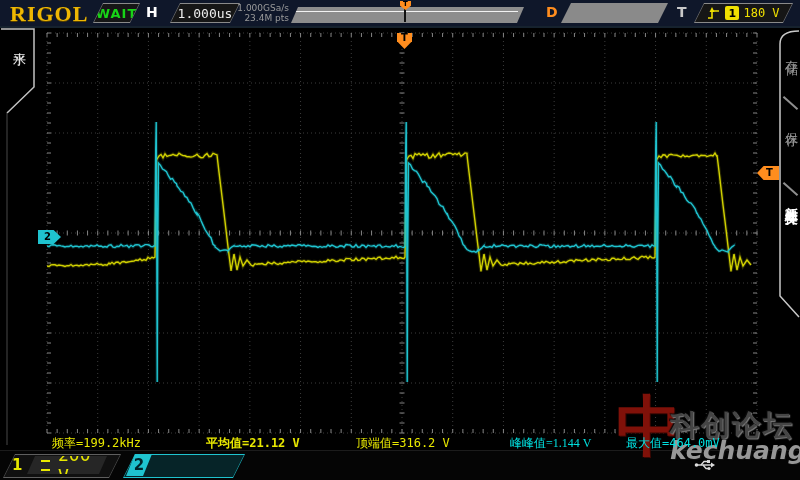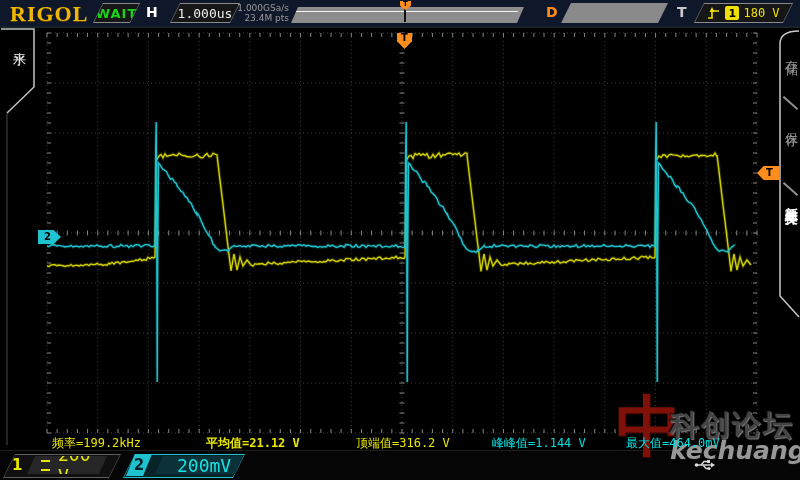--- a/index.html
+++ b/index.html
@@ -534,21 +534,21 @@
   <div class="menu-sep" style="top:188px"></div>
 
   <div class="abs pent-down" style="left:397px;top:33px;width:15px;height:16px;font-size:10px;line-height:10px;z-index:4">T</div>
   <div class="abs pent-left" style="left:757px;top:166px;width:19px;height:14px;font-size:10px;line-height:14px;padding-left:3px;z-index:4">T</div>
   <div class="abs pent-right" style="left:38px;top:230px;width:19px;height:14px;font-size:10px;line-height:14px;padding-right:4px;z-index:4">2</div>
 
   <div id="meas-row">
       <span class="meas c1" style="left: 52px;">频率=199.2kHz</span>
       <span class="meas c1" style="left: 206px; font-weight: bold;">平均值=21.12 V</span>
       <span class="meas c1" style="left: 348px; margin-left: 8px;">顶端值=316.2 V</span>
-      <span class="meas c2" style="left: 492px;">峰峰值=1.144 V</span>
+      <span class="meas c2" style="left: 510px; font-family: Liberation Serif, serif;">峰峰值=1.144 V</span>
       <span class="meas c2" style="left: 626px;">最大值=464.0mV</span>
     </div>
 
   <div id="wm" style="inset:0">
     <div class="abs" id="wm-logo">中</div>
     <div class="abs" id="wm-cn">科创论坛</div>
     <div class="abs" id="wm-url">kechuang.org</div>
   </div>
 
   <div id="botbar">
@@ -558,24 +558,20 @@
       <span class="chnum">1</span>
       <div class="chpanel">
         <span class="dcicon"></span>
         <span class="chscale">200 V</span>
       </div>
     </div>
     <div class="chb ch2" style="left:123px;width:122px">
       <div class="bd"></div>
         <div class="in"></div>
       <div class="ch2-numblock">2</div>
-      <div class="chpanel">
-        <span class="dcicon"></span>
-        <span class="chscale">200mV</span>
-      </div>
     </div>
 
     <svg class="abs" style="left:694px;top:7px" width="22" height="14">
       <line x1="2" y1="7" x2="17" y2="7" stroke="#ddd" stroke-width="1.4"></line>
       <circle cx="2.5" cy="7" r="1.8" fill="#ddd"></circle>
       <polyline points="7,7 10,3.5 13,3.5" fill="none" stroke="#ddd" stroke-width="1.3"></polyline>
       <rect x="13" y="2" width="3" height="3" fill="#ddd"></rect>
       <polyline points="9,7 12,10.5 14,10.5" fill="none" stroke="#ddd" stroke-width="1.3"></polyline>
       <circle cx="15" cy="10.5" r="1.6" fill="#ddd"></circle>
       <polygon points="17,4.5 21,7 17,9.5" fill="#ddd"></polygon>

